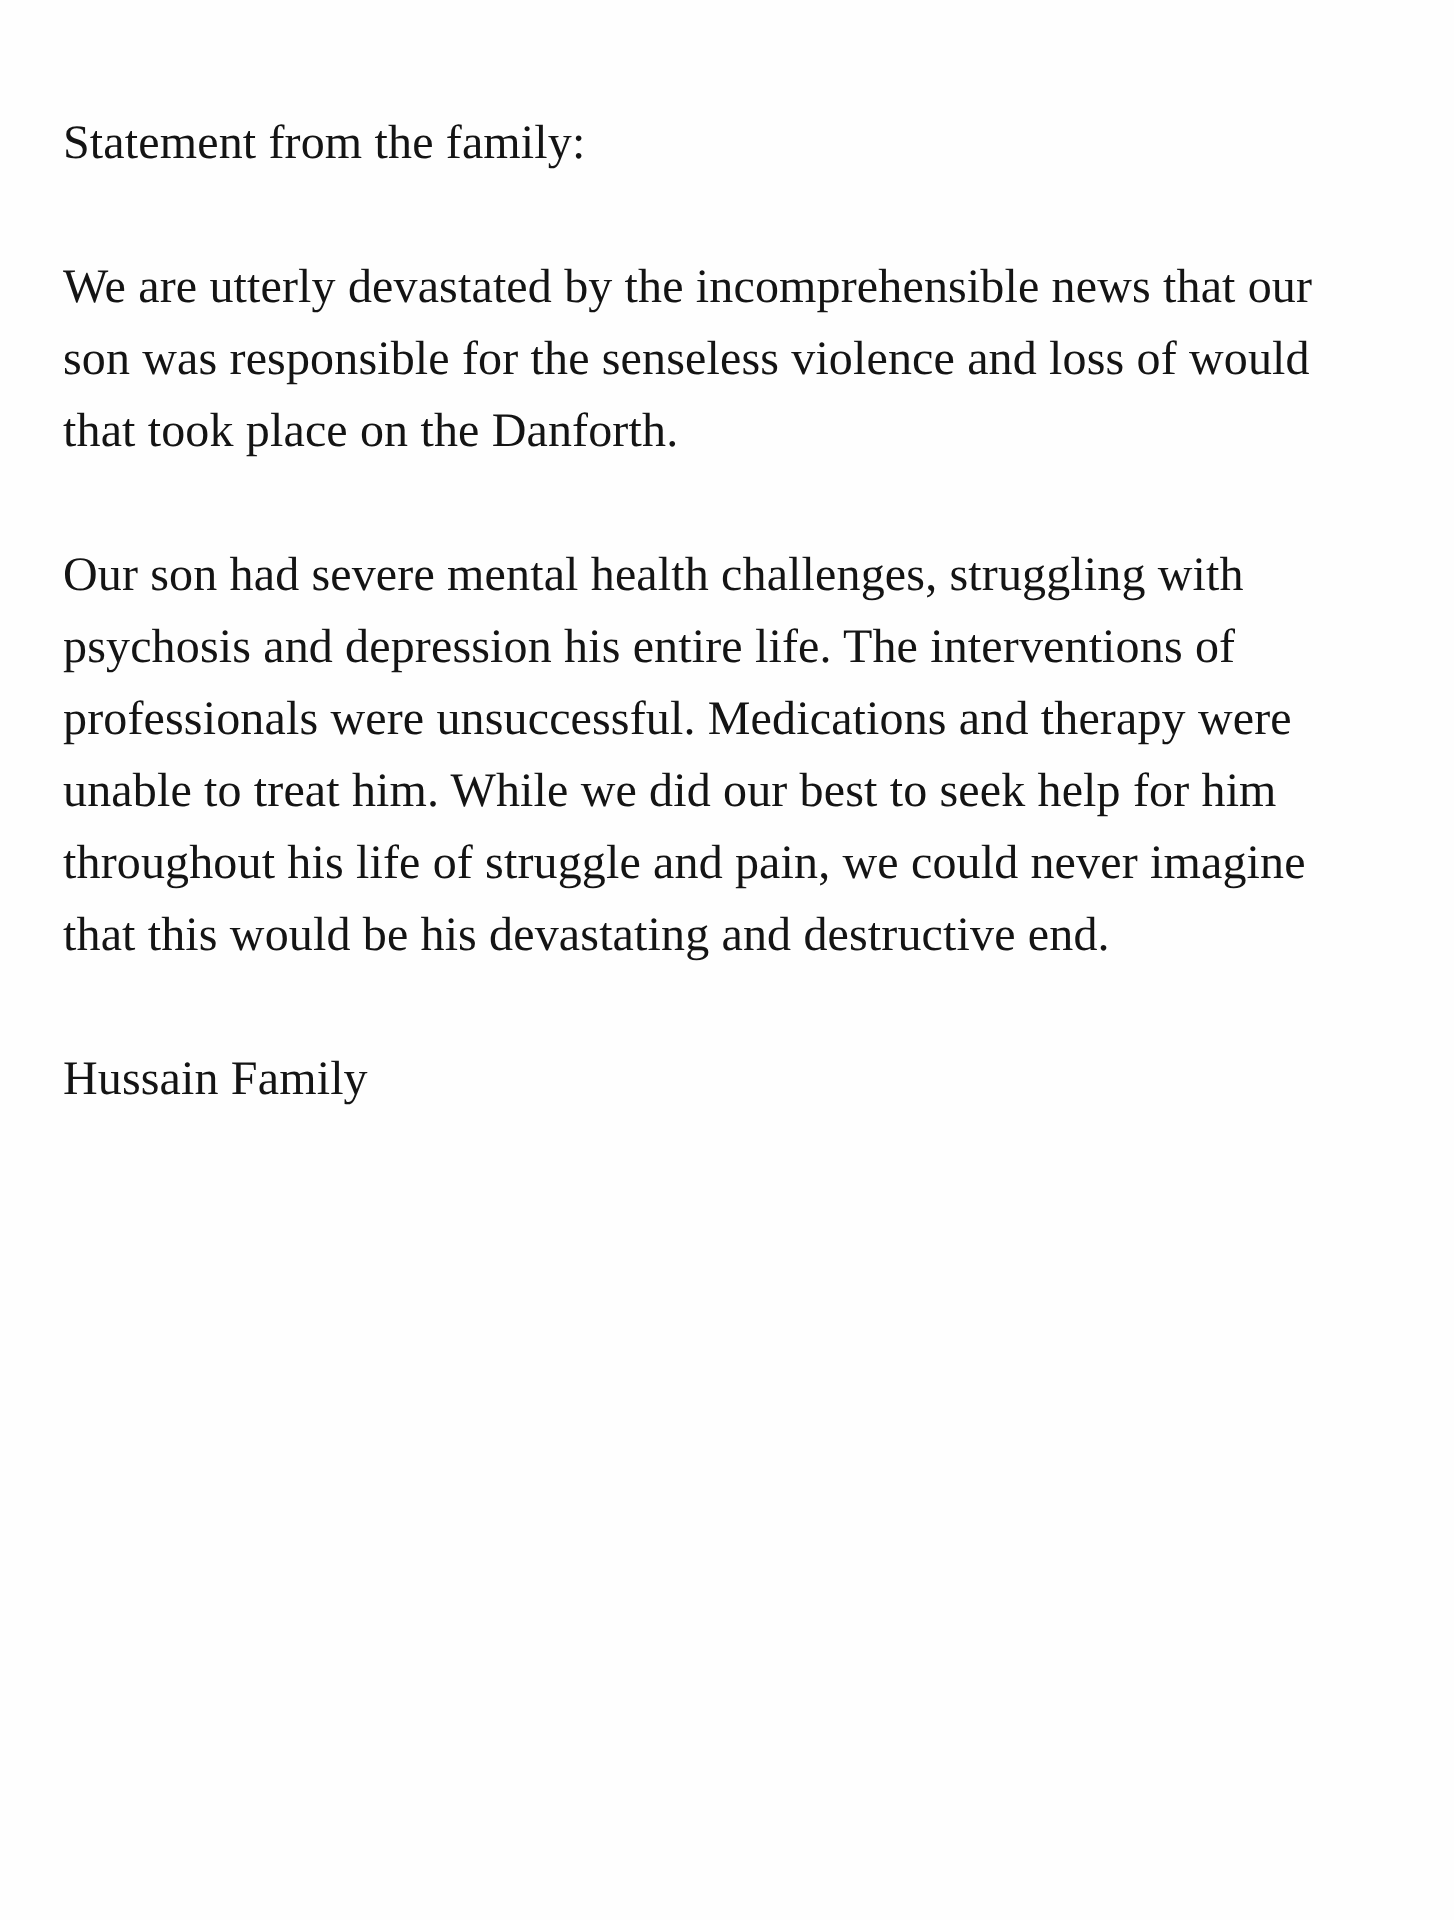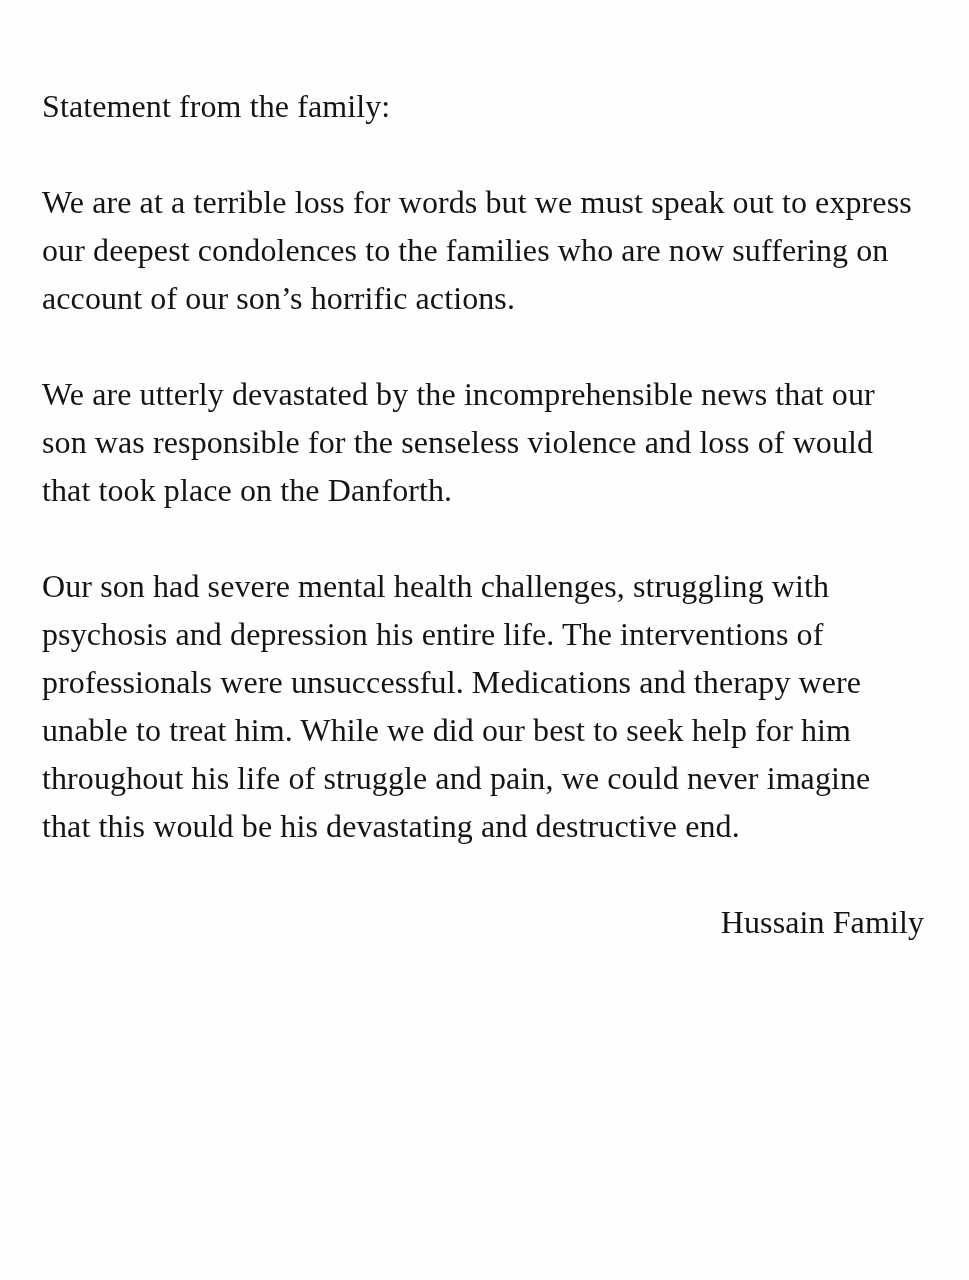--- a/index.html
+++ b/index.html
@@ -17,39 +17,37 @@
     width: 969px;
     height: 1280px;
     padding: 70px 45px 0 42px;
     background: #fefefe;
     font-family: "Liberation Serif", "DejaVu Serif", serif;
     color: #141414;
   }
   .page .title,
   .page .para,
   .page .signature {
-    margin: 12px 0 48px 0;
+    margin: 0 0 48px 0;
     font-size: 32px;
     line-height: 48px;
     font-weight: 400;
     max-width: 884px;
     letter-spacing: 0.1px;
   }
   .page .signature {
     margin-bottom: 0;
-    text-align: right;
   }
 </style>
 </head>
 <body>
 
 <div class="page">
   <h1 class="title">Statement from the family:</h1>
 
-  <p class="para">We are at a terrible loss for words but we must speak out to express our deepest condolences to the families who are now suffering on account of our son’s horrific actions.</p>
 
   <p class="para">We are utterly devastated by the incomprehensible news that our son was responsible for the senseless violence and loss of would that took place on the Danforth.</p>
 
   <p class="para">Our son had severe mental health challenges, struggling with psychosis and depression his entire life. The interventions of professionals were unsuccessful. Medications and therapy were unable to treat him. While we did our best to seek help for him throughout his life of struggle and pain, we could never imagine that this would be his devastating and destructive end.</p>
 
 
   <p class="signature">Hussain Family</p>
 </div>
 
 </body></html>

